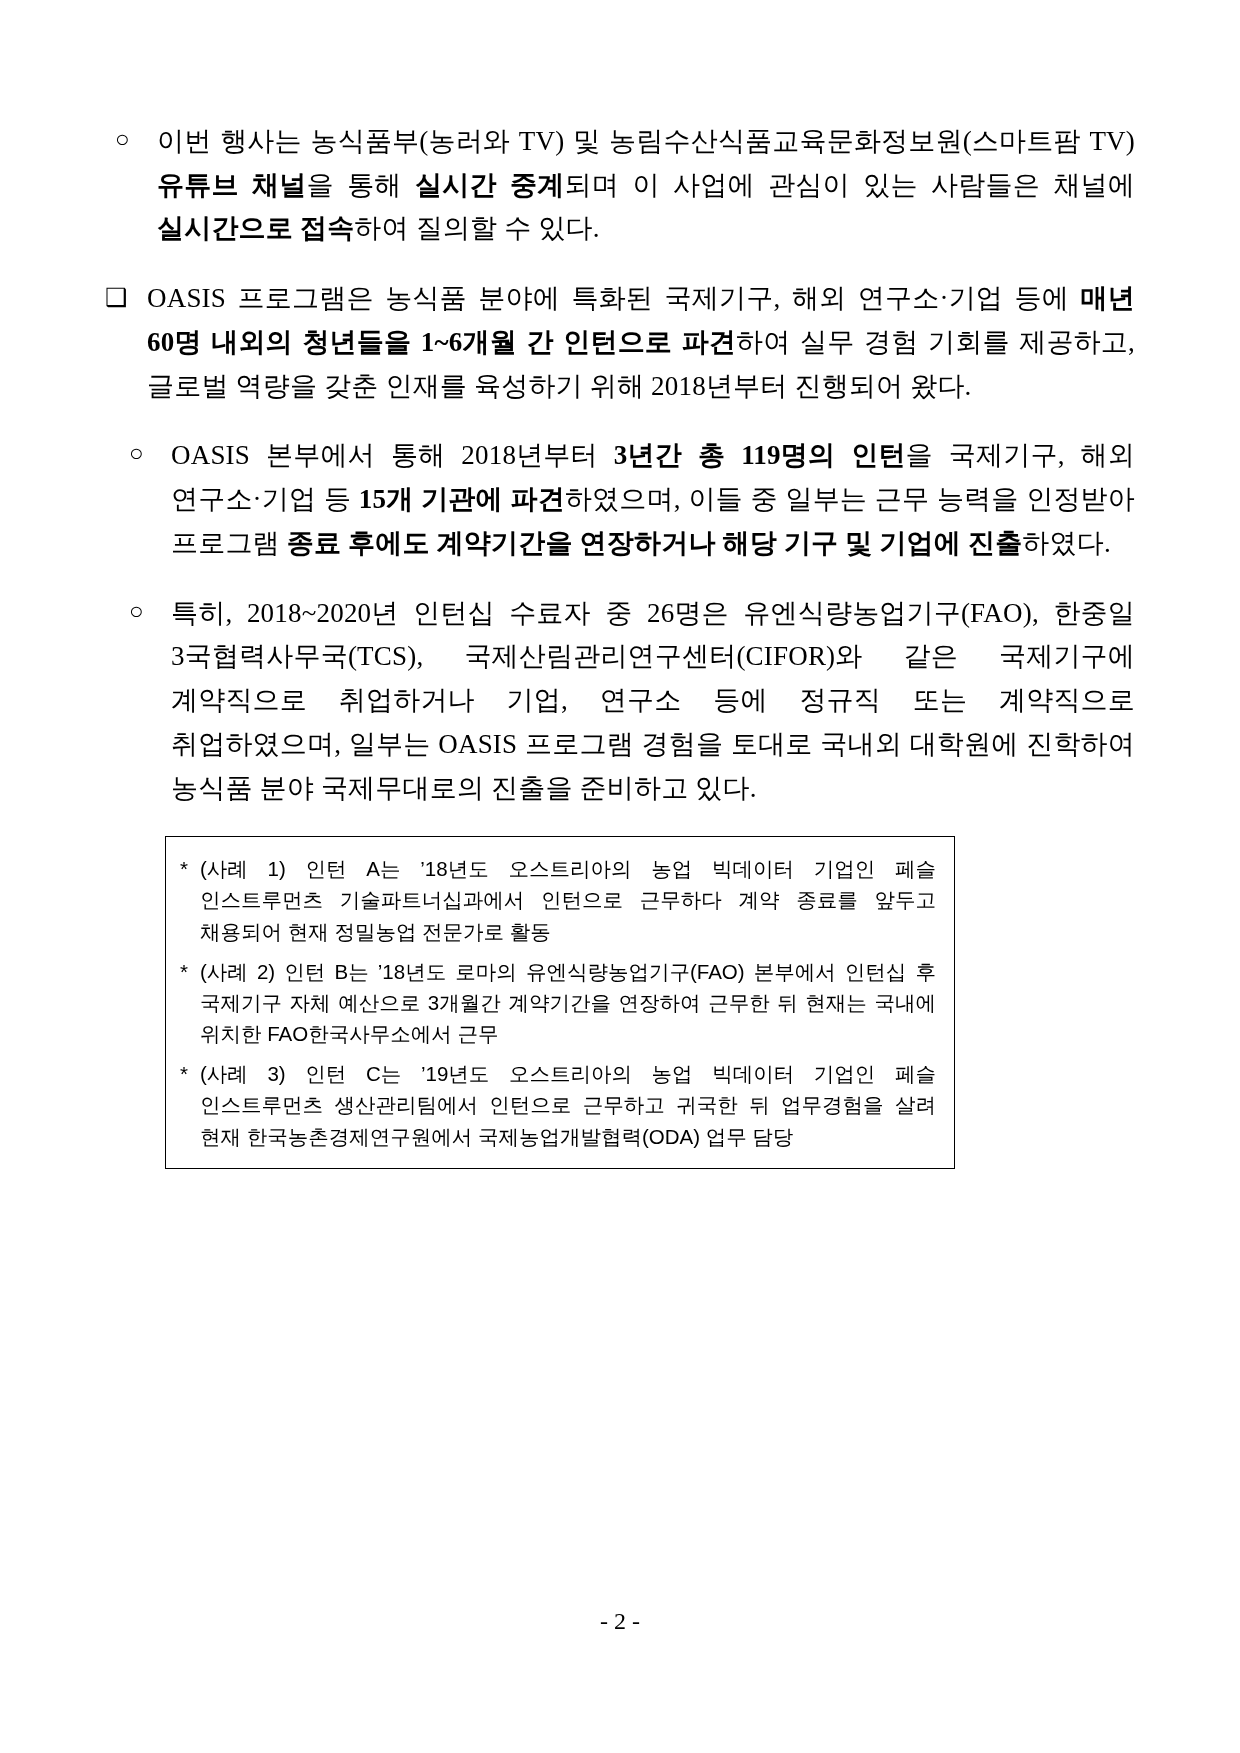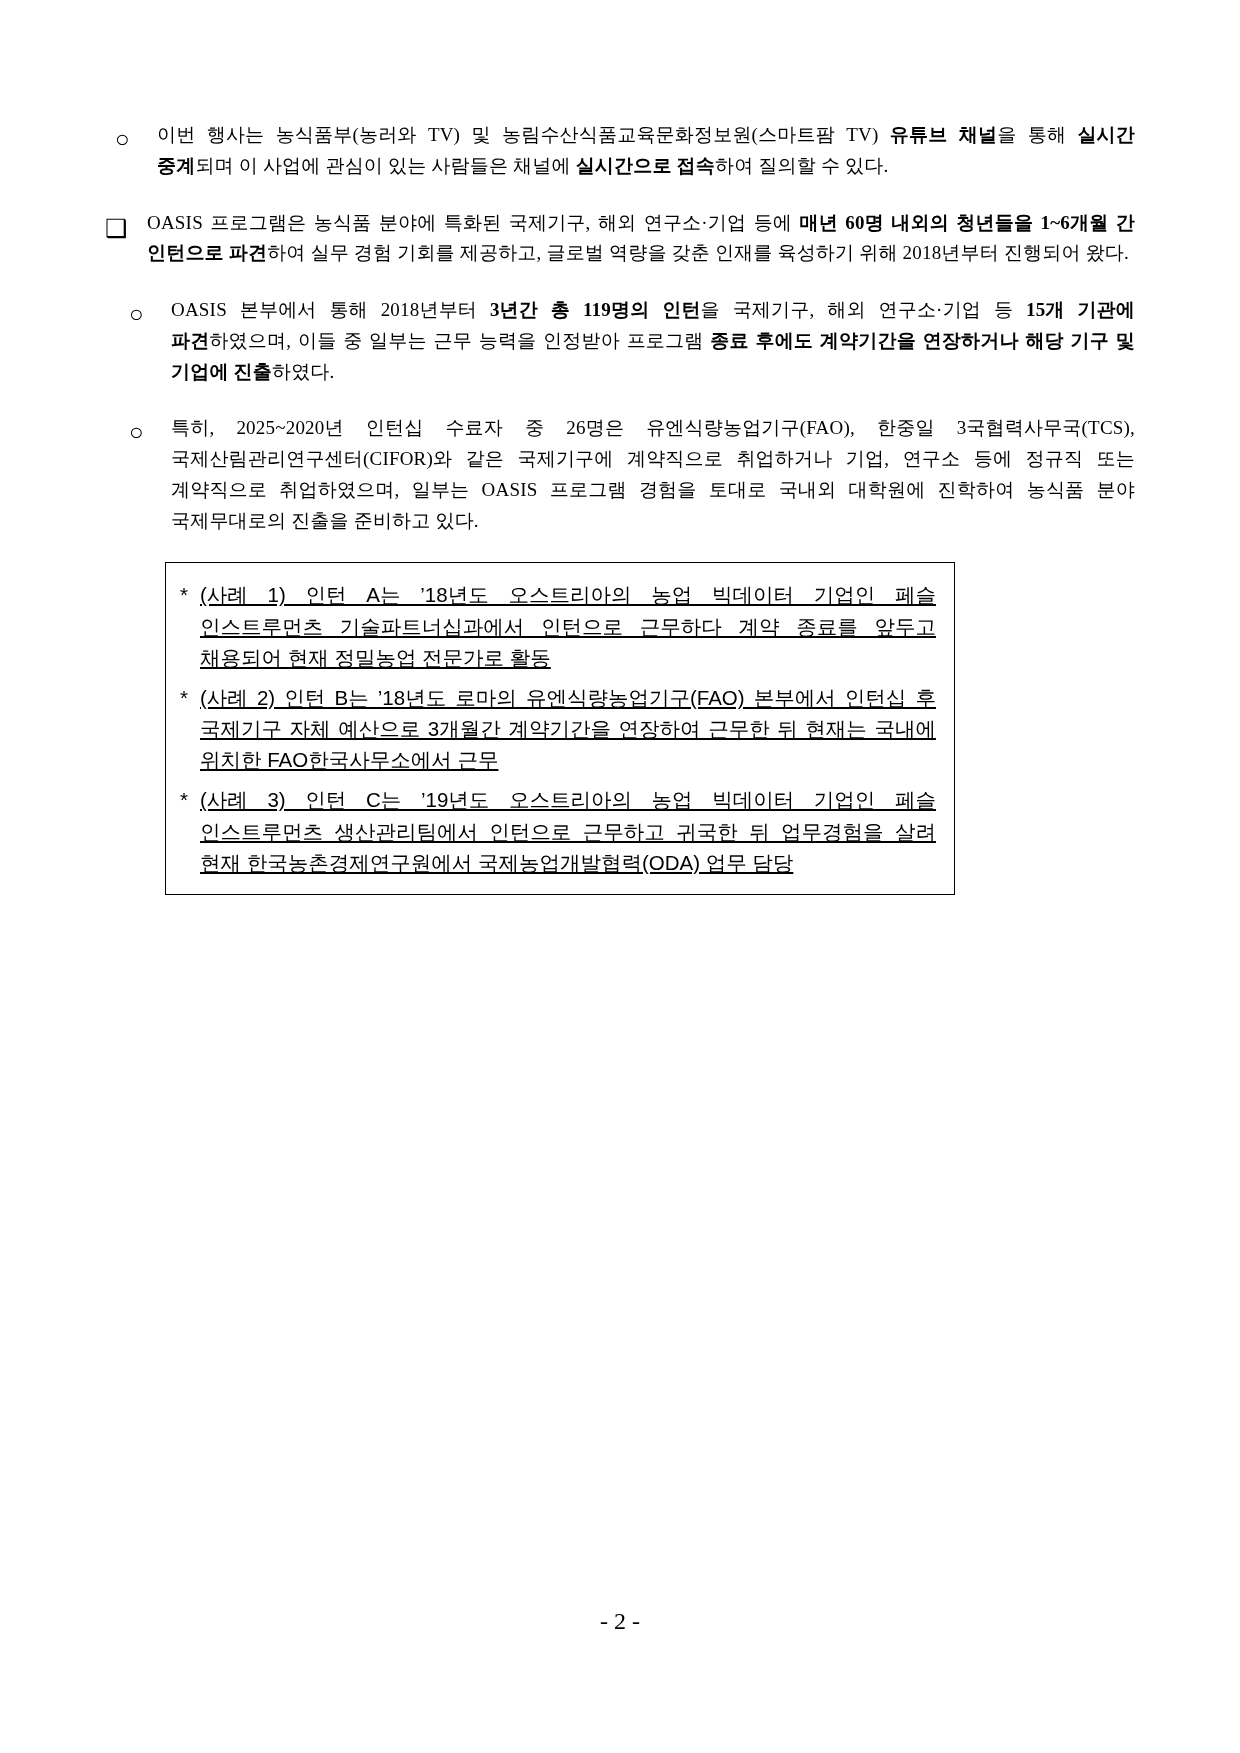--- a/index.html
+++ b/index.html
@@ -37,21 +37,21 @@
     font-family: "Liberation Sans", sans-serif;
   }
   .marker.circle {
     font-size: 24px;
   }
   .marker.square {
     font-size: 25px;
   }
   .body-text {
     flex: 1 1 auto;
-    font-size: 19px;
+    font-size: 27px;
     line-height: 1.62;
     text-align: justify;
     text-justify: inter-character;
     letter-spacing: 0.2px;
     word-break: keep-all;
   }
   .body-text b {
     font-weight: bold;
   }
 
@@ -78,21 +78,20 @@
   .example-star {
     flex: 0 0 auto;
     width: 20px;
     text-align: left;
   }
   .example-text {
     flex: 1 1 auto;
     text-align: justify;
     text-justify: inter-character;
     word-break: keep-all;
-    text-decoration: underline;
   }
 
   
   .footer {
     position: absolute;
     left: 0;
     right: 0;
     bottom: 118px;
     text-align: center;
     font-size: 24px;
@@ -121,21 +120,21 @@
   <div class="block indent-2">
     <div class="marker circle">○</div>
     <div class="body-text">
       <span>OASIS 본부에서 통해 2018년부터 </span><b>3년간 총 119명의 인턴</b><span>을 국제기구, 해외 연구소·기업 등 </span><b>15개 기관에 파견</b><span>하였으며, 이들 중 일부는 근무 능력을 인정받아 프로그램 </span><b>종료 후에도 계약기간을 연장하거나 해당 기구 및 기업에 진출</b><span>하였다.</span>
     </div>
   </div>
 
   <div class="block indent-2">
     <div class="marker circle">○</div>
     <div class="body-text">
-      <span>특히, 2025~2020년 인턴십 수료자 중 26명은 유엔식량농업기구(FAO), 한중일 3국협력사무국(TCS), 국제산림관리연구센터(CIFOR)와 같은 국제기구에 계약직으로 취업하거나 기업, 연구소 등에 정규직 또는 계약직으로 취업하였으며, 일부는 OASIS 프로그램 경험을 토대로 국내외 대학원에 진학하여 농식품 분야 국제무대로의 진출을 준비하고 있다.</span>
+      <span>특히, 2018~2020년 인턴십 수료자 중 26명은 유엔식량농업기구(FAO), 한중일 3국협력사무국(TCS), 국제산림관리연구센터(CIFOR)와 같은 국제기구에 계약직으로 취업하거나 기업, 연구소 등에 정규직 또는 계약직으로 취업하였으며, 일부는 OASIS 프로그램 경험을 토대로 국내외 대학원에 진학하여 농식품 분야 국제무대로의 진출을 준비하고 있다.</span>
     </div>
   </div>
 
   <div class="example-box">
     <div class="example-item">
       <div class="example-star">*</div>
       <div class="example-text">(사례 1) 인턴 A는 ’18년도 오스트리아의 농업 빅데이터 기업인 페슬 인스트루먼츠 기술파트너십과에서 인턴으로 근무하다 계약 종료를 앞두고 채용되어 현재 정밀농업 전문가로 활동</div>
     </div>
     <div class="example-item">
       <div class="example-star">*</div>

